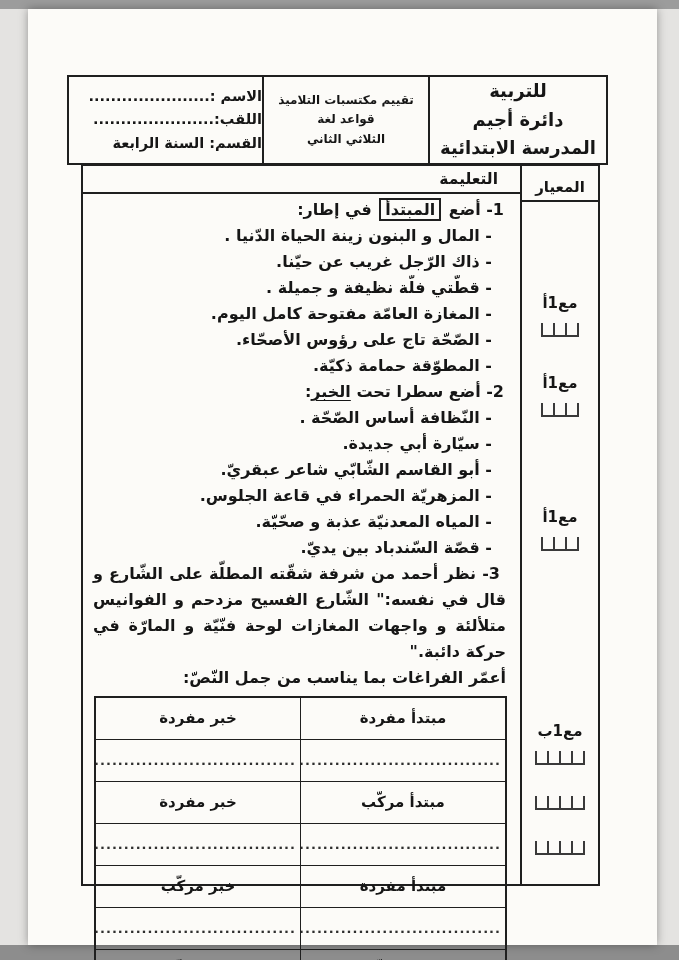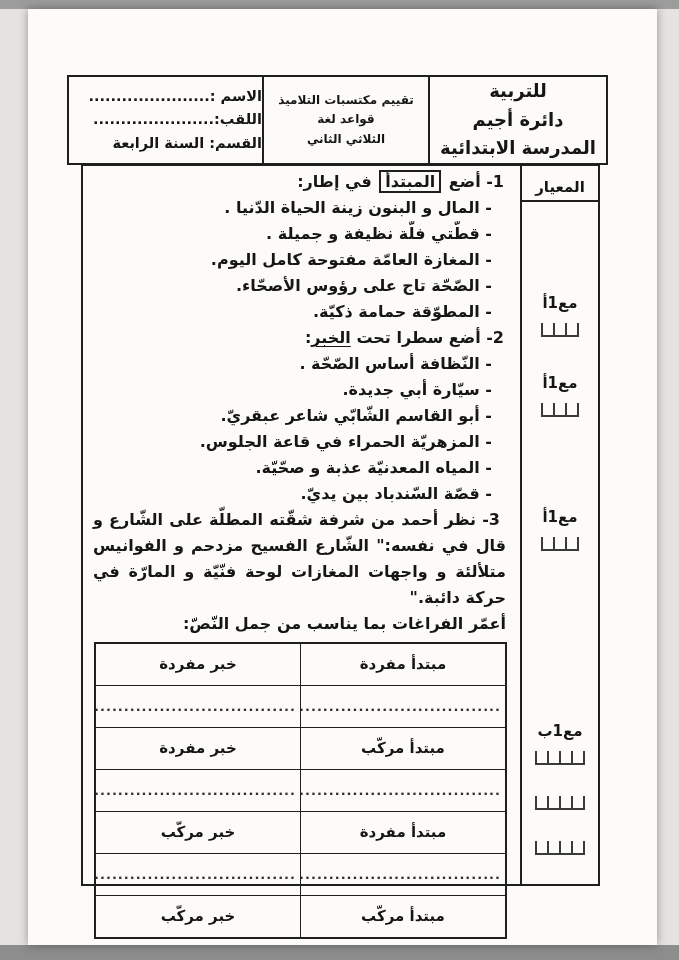--- a/index.html
+++ b/index.html
@@ -133,25 +133,27 @@
           <div class="tally gap">
             <i></i>
               <i></i>
               <i></i>
               <i></i>
           </div>
         </div>
       </div>
 
       <div class="content-col">
+        <div class="content-header">التعليمة</div>
 
         <div class="content-body">
 
           <div class="ex-title"><span>1- أضع </span><span class="framed">المبتدأ</span><span> في إطار:</span></div>
           <div class="item">المال و البنون زينة الحياة الدّنيا .</div>
+          <div class="item">ذاك الرّجل غريب عن حيّنا.</div>
           <div class="item">قطّتي فلّة نظيفة و جميلة .</div>
           <div class="item">المغازة العامّة مفتوحة كامل اليوم.</div>
           <div class="item">الصّحّة تاج على رؤوس الأصحّاء.</div>
           <div class="item">المطوّقة حمامة ذكيّة.</div>
 
           <div class="ex-title"><span>2- أضع سطرا تحت </span><span class="underlined">الخبر</span><span>:</span></div>
           <div class="item">النّظافة أساس الصّحّة .</div>
           <div class="item">سيّارة أبي جديدة.</div>
           <div class="item">أبو القاسم الشّابّي شاعر عبقريّ.</div>
           <div class="item">المزهريّة الحمراء في قاعة الجلوس.</div>

